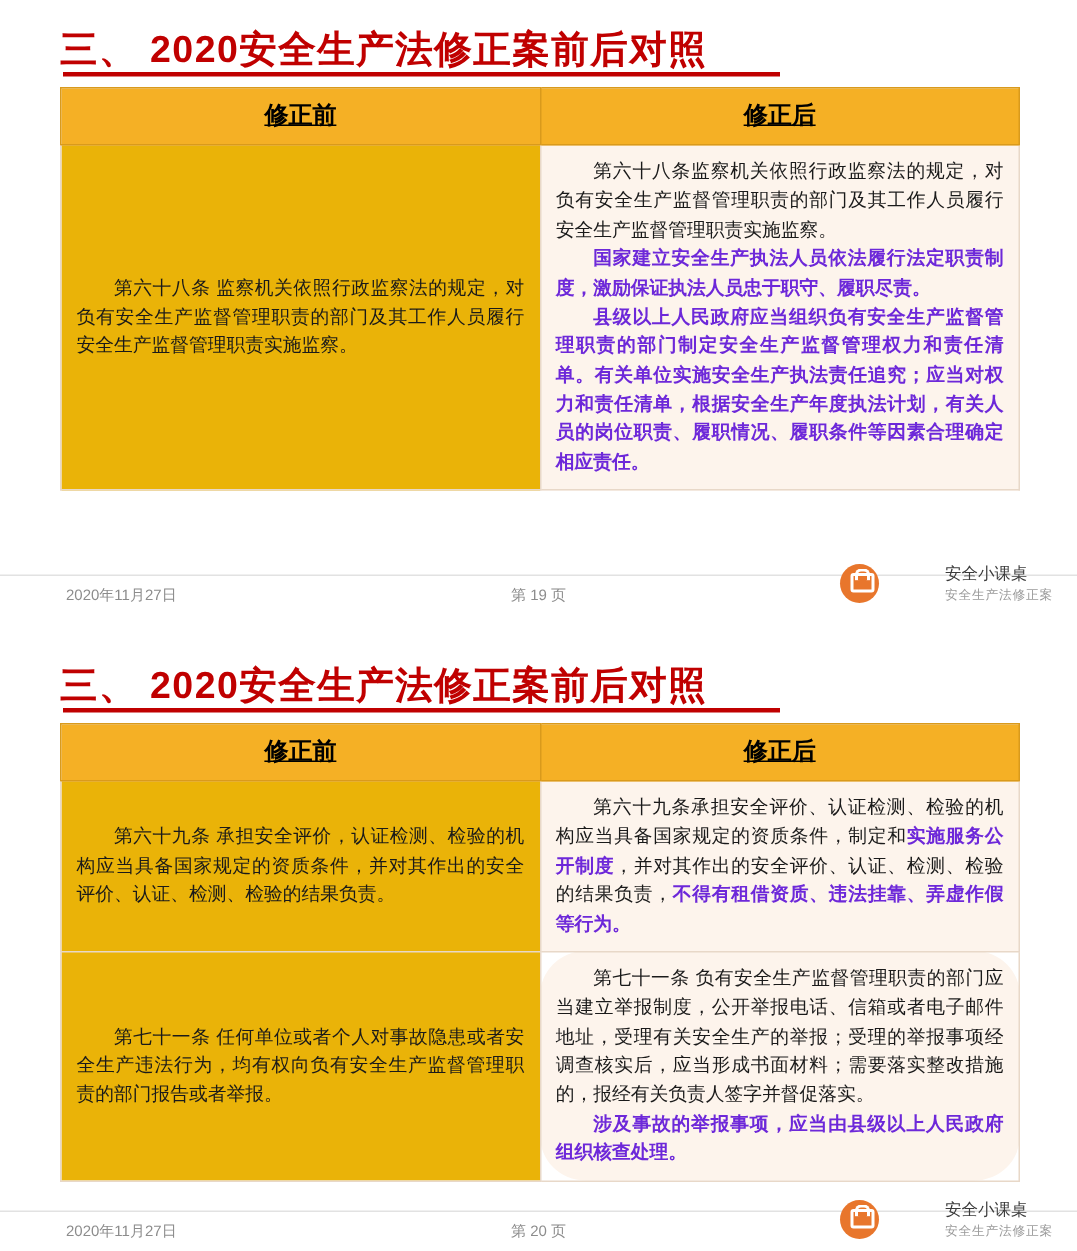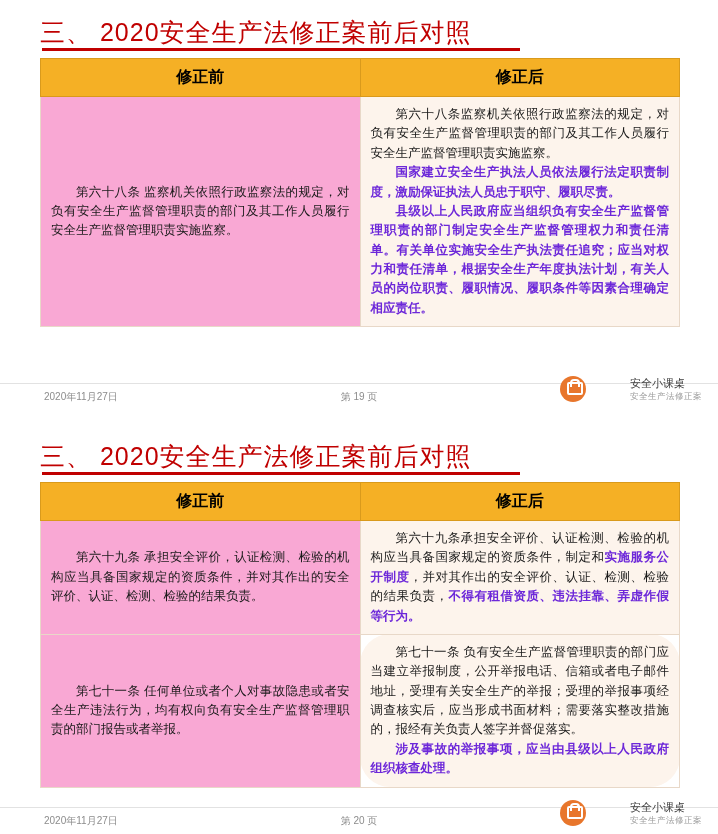--- a/index.html
+++ b/index.html
@@ -26,21 +26,21 @@
   .slide-divider {
     width: 718px;
     height: 14px;
     background: #ffffff;
   }
   .slide-title {
     position: absolute;
     left: 40px;
     top: 16px;
     font-size: 25px;
-    font-weight: normal;
+    font-weight: bold;
     color: #C00000;
     letter-spacing: 1px;
     white-space: nowrap;
   }
   .title-underline {
     position: absolute;
     left: 42px;
     top: 48px;
     width: 478px;
     height: 3px;
@@ -56,31 +56,32 @@
   }
   .table th {
     background: #F5B025;
     color: #000000;
     font-size: 16px;
     font-weight: bold;
     height: 38px;
     border: 1px solid #D99A1C;
     text-align: center;
     vertical-align: middle;
+    text-decoration: underline;
   }
   .table td {
     border: 1px solid #E8D8C8;
     vertical-align: middle;
     padding: 8px 10px;
     font-size: 12.5px;
     line-height: 1.55;
     color: #1a1a1a;
   }
   .cell-left {
-    background: #f9a8d4;
+    background: #eab308;
     text-align: justify;
     margin-left: 28px;
   }
   .cell-right {
     background: #FDF4EC;
     text-align: justify;
   }
   .indent { text-indent: 2em; display: block; }
   .red-bold { color: #6d28d9; font-weight: bold; }
   .footer-line {

